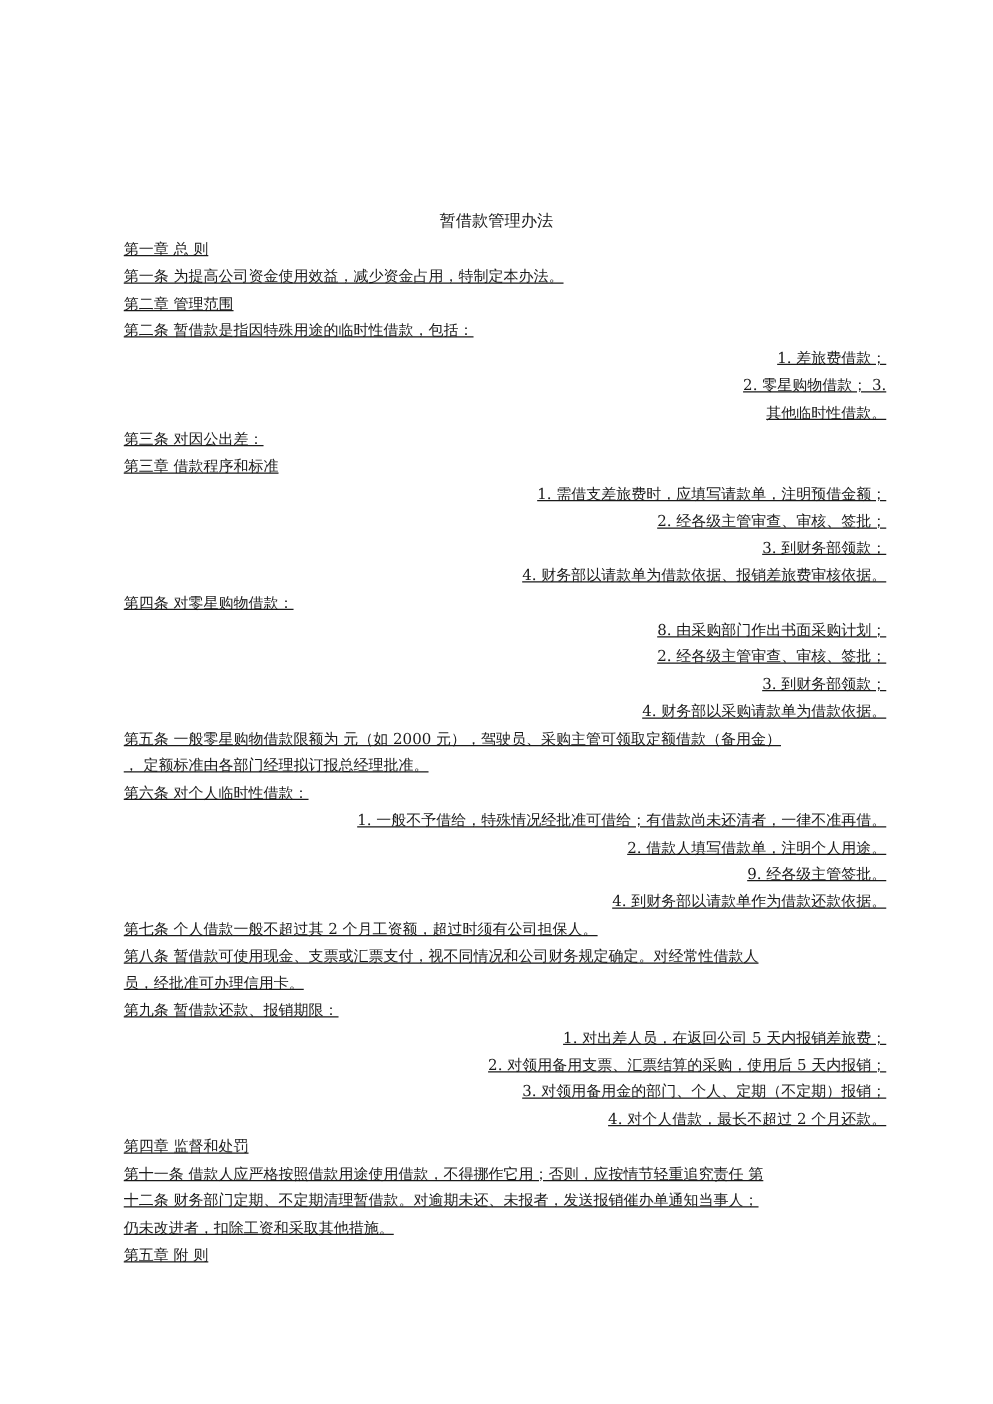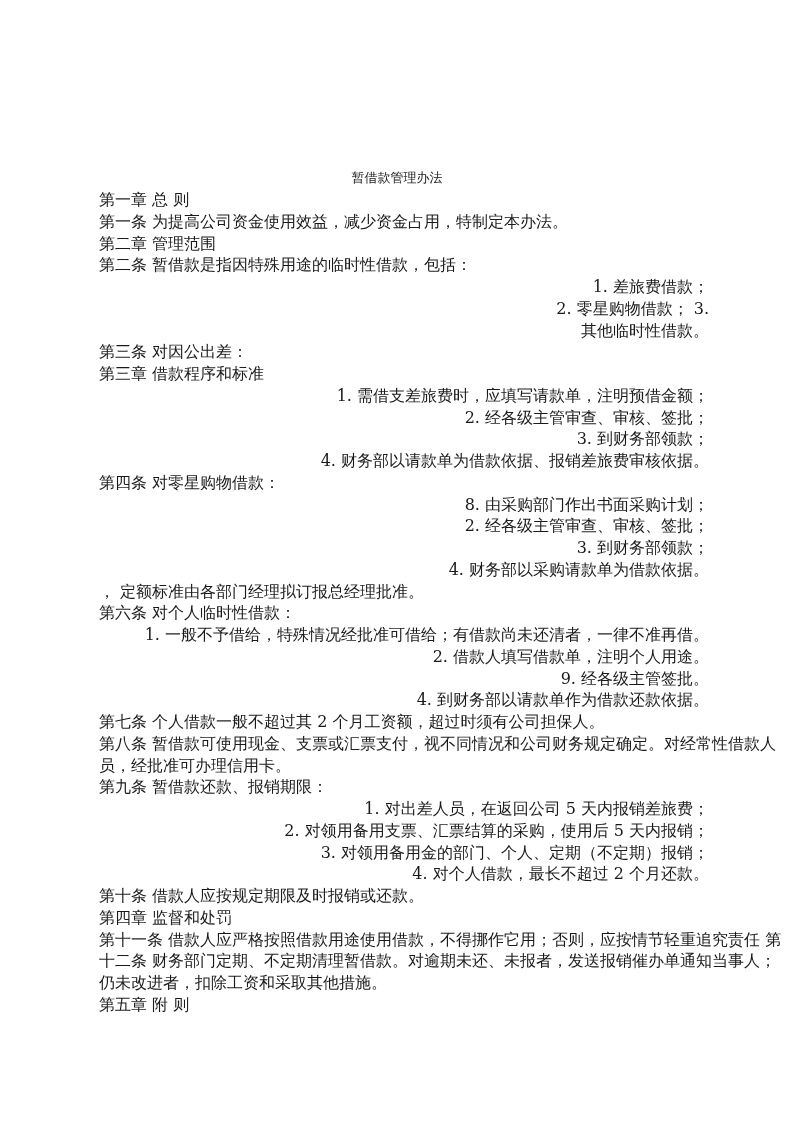--- a/index.html
+++ b/index.html
@@ -2,21 +2,21 @@
 <html><head>
   <meta charset="utf-8">
   <style>
     html, body { margin: 0; padding: 0; background: #ffffff; }
     body { width: 794px; height: 1123px; position: relative; overflow: hidden;
       font-family: "DejaVu Serif", "Liberation Serif", serif; color: #1a1a1a; }
     .page { position: absolute; left: 0; top: 0; width: 718px; height: 1123px; background: #fff; }
     .title { position: absolute; top: 168px; left: 0; width: 794px; text-align: center;
       font-size: 13px; line-height: 20px; }
     .body { position: absolute; top: 189px; left: 99px; width: 610px; }
-    .line { font-size: 16px; line-height: 21.75px; height: 21.75px; white-space: nowrap; }
+    .line { font-size: 12px; line-height: 21.75px; height: 21.75px; white-space: nowrap; text-decoration: underline; }
     .indent { padding-left: 25px; text-align: right; }
   </style>
 </head>
 <body>
 
 <div class="page">
   <div class="title">暂借款管理办法</div>
   <div class="body" id="doc-body">
       <div class="line">第一章 总 则</div>
       <div class="line">第一条 为提高公司资金使用效益，减少资金占用，特制定本办法。</div>
@@ -29,34 +29,34 @@
       <div class="line">第三章 借款程序和标准</div>
       <div class="line indent">1. 需借支差旅费时，应填写请款单，注明预借金额；</div>
       <div class="line indent">2. 经各级主管审查、审核、签批；</div>
       <div class="line indent">3. 到财务部领款；</div>
       <div class="line indent">4. 财务部以请款单为借款依据、报销差旅费审核依据。</div>
       <div class="line">第四条 对零星购物借款：</div>
       <div class="line indent">8. 由采购部门作出书面采购计划；</div>
       <div class="line indent">2. 经各级主管审查、审核、签批；</div>
       <div class="line indent">3. 到财务部领款；</div>
       <div class="line indent">4. 财务部以采购请款单为借款依据。</div>
+      <div class="line">第五条 一般零星购物借款限额为 元（如 2000 元），驾驶员、采购主管可领取定额借款（备用金）</div>
       <div class="line">，  定额标准由各部门经理拟订报总经理批准。</div>
       <div class="line">第六条 对个人临时性借款：</div>
       <div class="line indent">1. 一般不予借给，特殊情况经批准可借给；有借款尚未还清者，一律不准再借。</div>
       <div class="line indent">2. 借款人填写借款单，注明个人用途。</div>
       <div class="line indent">9. 经各级主管签批。</div>
       <div class="line indent">4. 到财务部以请款单作为借款还款依据。</div>
       <div class="line">第七条 个人借款一般不超过其 2 个月工资额，超过时须有公司担保人。</div>
       <div class="line">第八条 暂借款可使用现金、支票或汇票支付，视不同情况和公司财务规定确定。对经常性借款人</div>
       <div class="line">员，经批准可办理信用卡。</div>
       <div class="line">第九条 暂借款还款、报销期限：</div>
       <div class="line indent">1. 对出差人员，在返回公司 5 天内报销差旅费；</div>
       <div class="line indent">2. 对领用备用支票、汇票结算的采购，使用后 5 天内报销；</div>
       <div class="line indent">3. 对领用备用金的部门、个人、定期（不定期）报销；</div>
       <div class="line indent">4. 对个人借款，最长不超过 2 个月还款。</div>
-      <div class="line">第十条 借款人应按规定期限及时报销或还款。</div>
       <div class="line">第四章 监督和处罚</div>
       <div class="line">第十一条 借款人应严格按照借款用途使用借款，不得挪作它用；否则，应按情节轻重追究责任 第</div>
       <div class="line">十二条 财务部门定期、不定期清理暂借款。对逾期未还、未报者，发送报销催办单通知当事人；</div>
       <div class="line">仍未改进者，扣除工资和采取其他措施。</div>
       <div class="line">第五章 附 则</div>
     </div>
 </div>
 
 </body></html>

